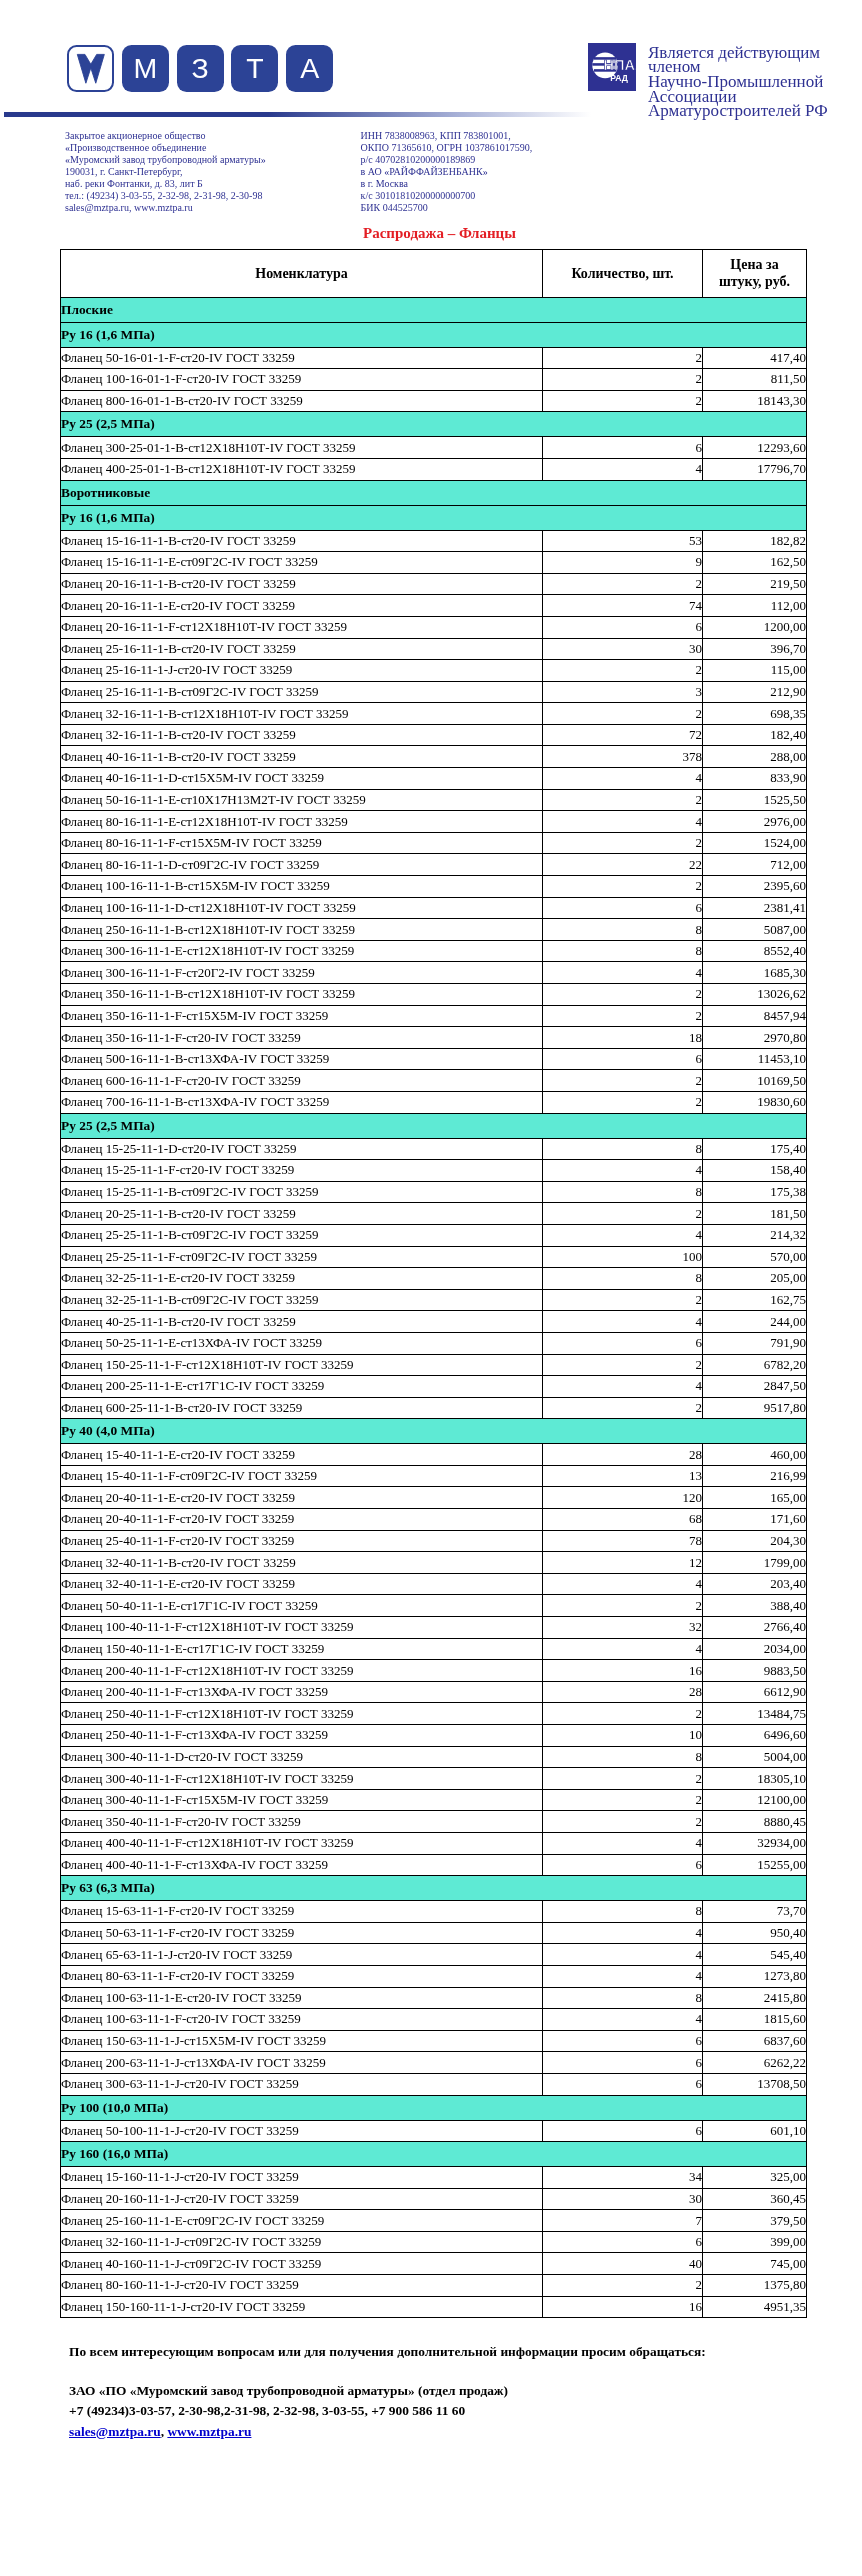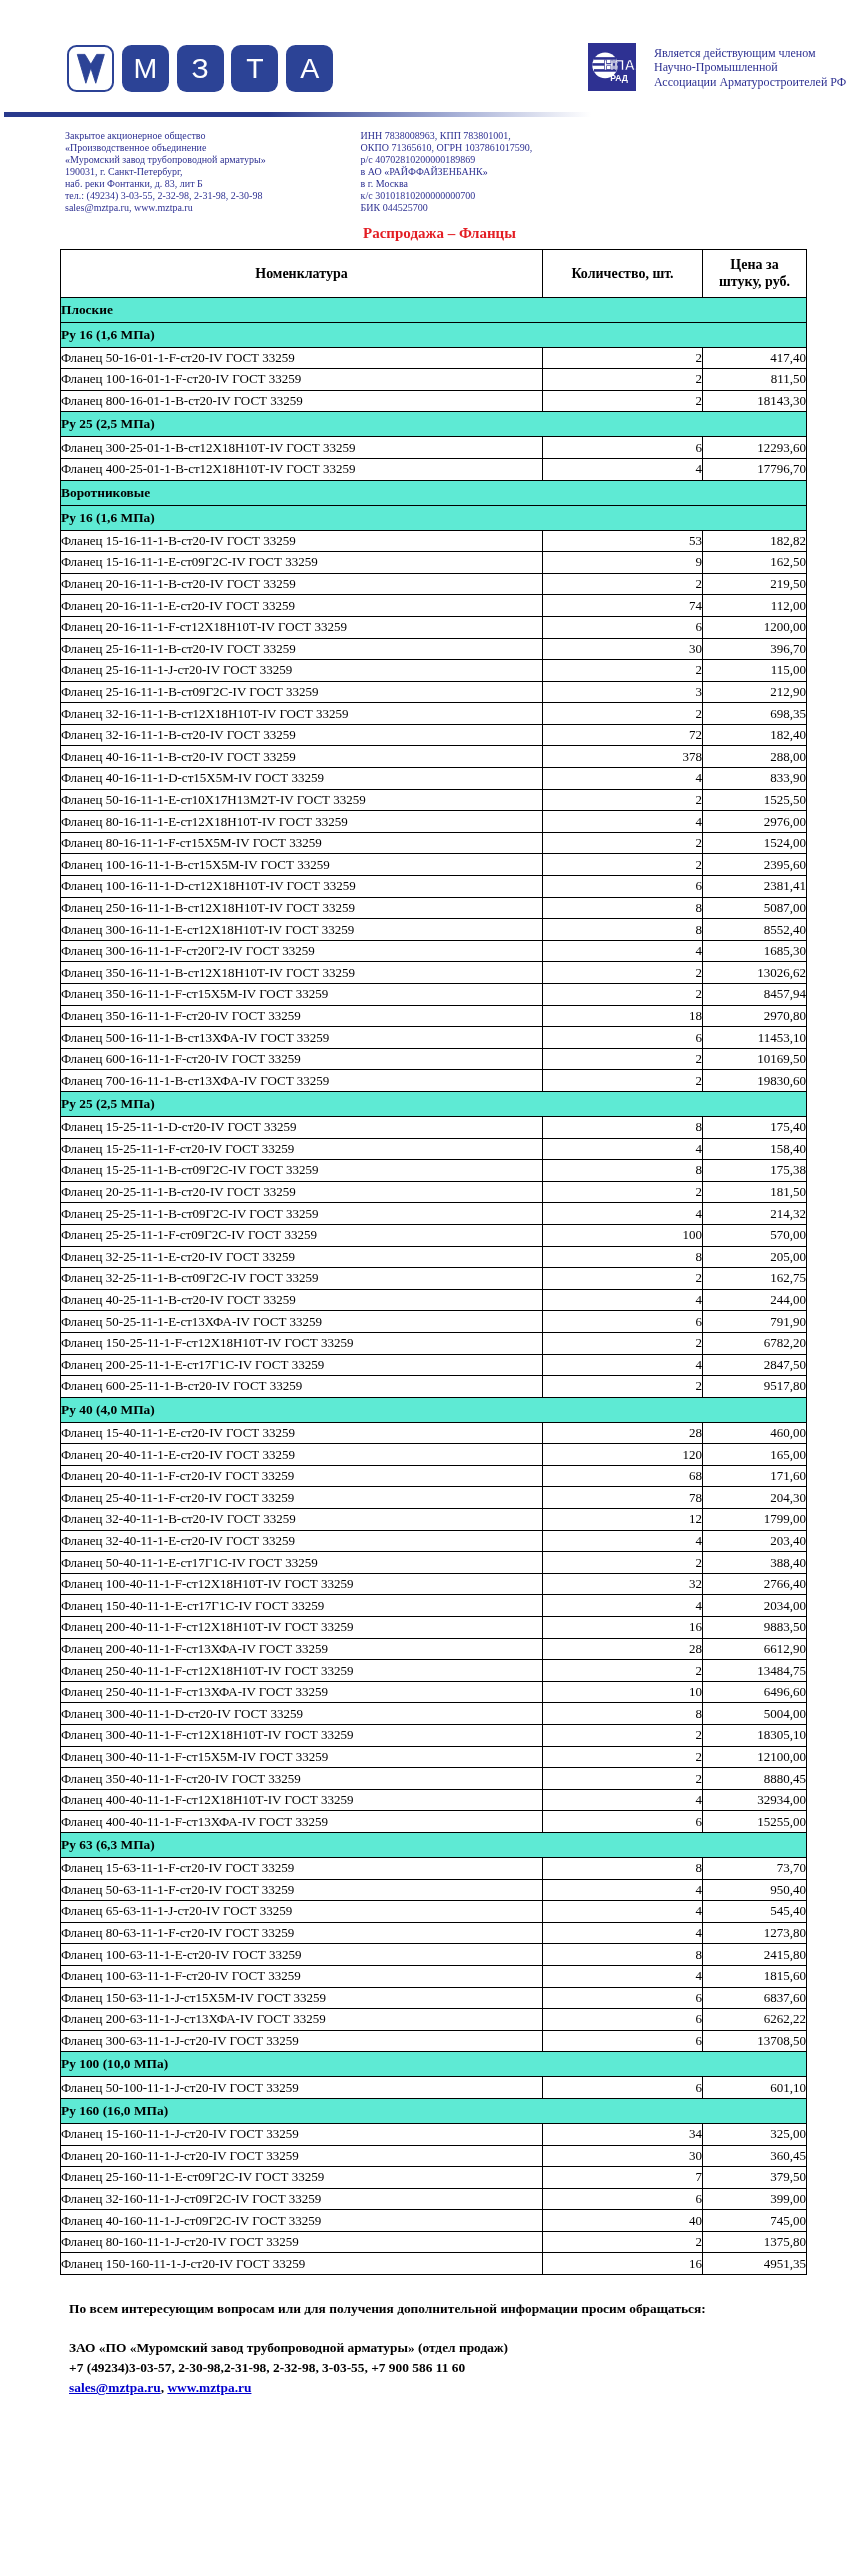--- a/index.html
+++ b/index.html
@@ -14,21 +14,21 @@
     width:47px; height:47px; border-radius:9.5px; background:#2c4396;
     color:#fff; display:flex; align-items:center; justify-content:center;
     font-family:"Liberation Sans", sans-serif; font-size:28.5px; font-weight:400;
   }
   .logo-tile.emblem { background:#fff; border:2.6px solid #2c4396; padding:1.7px; }
   .logo-tile.emblem svg { width:100%; height:100%; }
 
   .assoc { position:absolute; top:43px; left:588px; display:flex; align-items:flex-start; }
   .assoc-badge { width:48px; height:48px; background:#2e3192; position:relative; flex:0 0 auto; }
   .assoc-badge svg { width:100%; height:100%; display:block; }
-  .assoc-text { margin-left:18px; color:#2e3192; font-size:12px; line-height:14.7px; padding-top:2.6px; }
+  .assoc-text { margin-left:12px; color:#2e3192; font-size:17px; line-height:14.7px; padding-top:2.6px; }
 
   .divider-bar {
     margin:20px 0 0 4.3px; width:587px; height:5.2px;
     background:linear-gradient(to right, #293a8d 0%, #293a8d 45%, #aab3d8 78%, #ffffff 100%);
   }
 
   
   .company { display:flex; margin-top:13px; color:#2e3192; font-size:10px; line-height:12px; }
   .company-left { margin-left:65px; width:293px; }
   .company-right { margin-left:2.6px; width:285px; }
@@ -241,20 +241,25 @@
           <td class="c-name">Фланец 80-16-11-1-E-ст12Х18Н10Т-IV ГОСТ 33259</td>
           <td class="c-qty">4</td>
           <td class="c-price">2976,00</td>
         </tr>
         <tr class="item-row">
           <td class="c-name">Фланец 80-16-11-1-F-ст15Х5М-IV ГОСТ 33259</td>
           <td class="c-qty">2</td>
           <td class="c-price">1524,00</td>
         </tr>
         <tr class="item-row">
+          <td class="c-name">Фланец 80-16-11-1-D-ст09Г2С-IV ГОСТ 33259</td>
+          <td class="c-qty">22</td>
+          <td class="c-price">712,00</td>
+        </tr>
+        <tr class="item-row">
           <td class="c-name">Фланец 100-16-11-1-B-ст15Х5М-IV ГОСТ 33259</td>
           <td class="c-qty">2</td>
           <td class="c-price">2395,60</td>
         </tr>
         <tr class="item-row">
           <td class="c-name">Фланец 100-16-11-1-D-ст12Х18Н10Т-IV ГОСТ 33259</td>
           <td class="c-qty">6</td>
           <td class="c-price">2381,41</td>
         </tr>
         <tr class="item-row">
@@ -370,20 +375,25 @@
           <td class="c-qty">2</td>
           <td class="c-price">9517,80</td>
         </tr>
         <tr class="group-row">
           <td colspan="3">Ру 40 (4,0 МПа)</td>
         </tr>
         <tr class="item-row">
           <td class="c-name">Фланец 15-40-11-1-E-ст20-IV ГОСТ 33259</td>
           <td class="c-qty">28</td>
           <td class="c-price">460,00</td>
+        </tr>
+        <tr class="item-row">
+          <td class="c-name">Фланец 15-40-11-1-F-ст09Г2С-IV ГОСТ 33259</td>
+          <td class="c-qty">13</td>
+          <td class="c-price">216,99</td>
         </tr>
         <tr class="item-row">
           <td class="c-name">Фланец 20-40-11-1-E-ст20-IV ГОСТ 33259</td>
           <td class="c-qty">120</td>
           <td class="c-price">165,00</td>
         </tr>
         <tr class="item-row">
           <td class="c-name">Фланец 20-40-11-1-F-ст20-IV ГОСТ 33259</td>
           <td class="c-qty">68</td>
           <td class="c-price">171,60</td>

